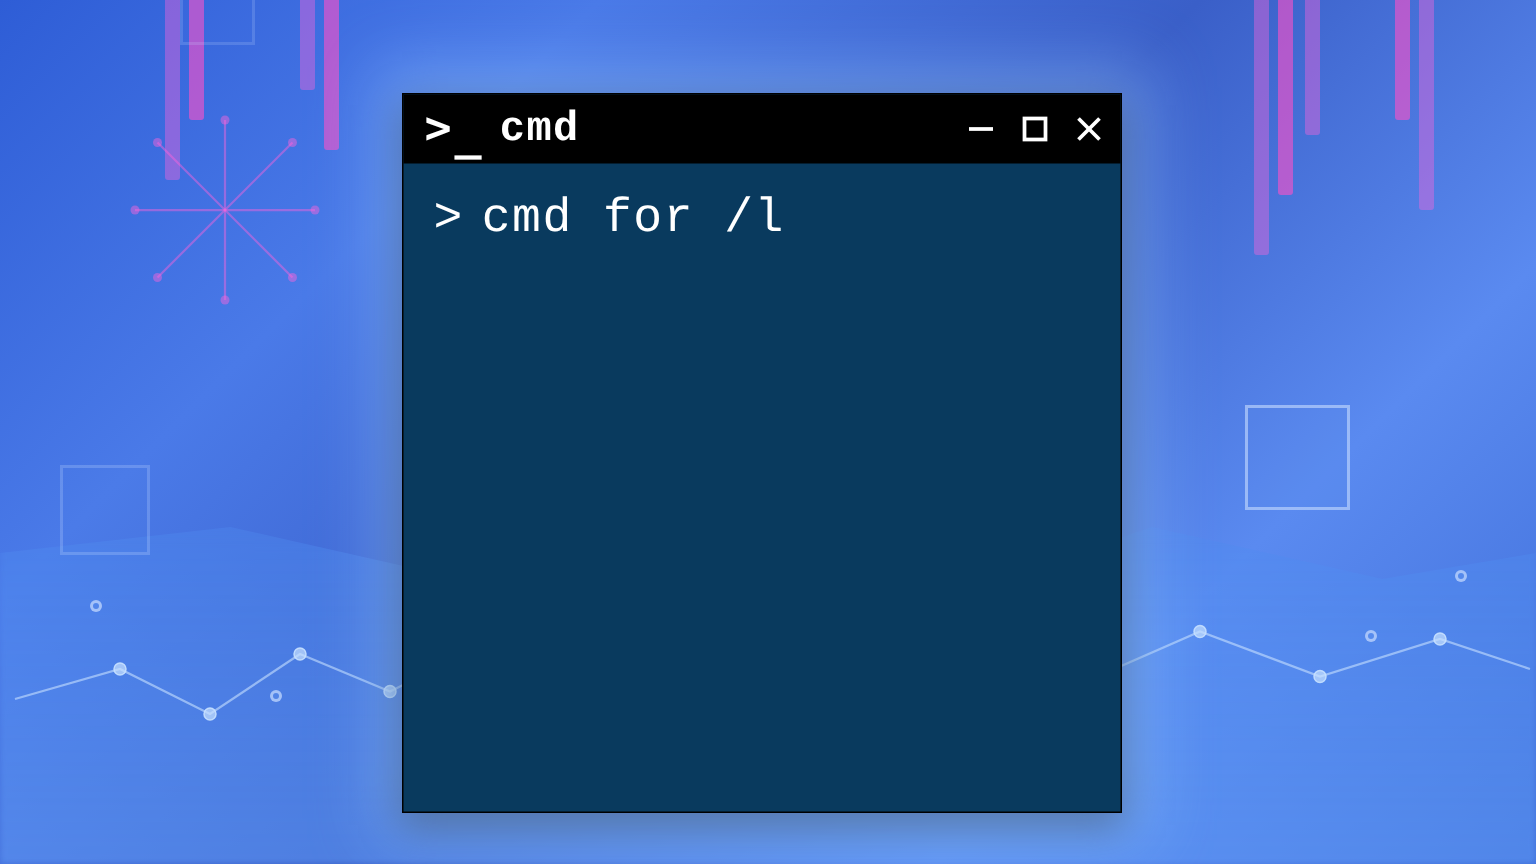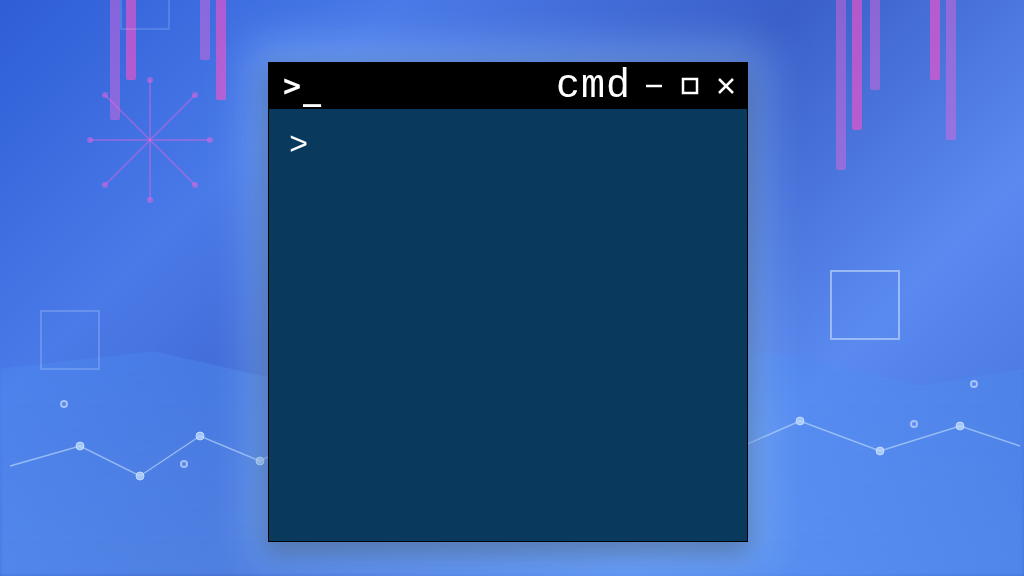--- a/index.html
+++ b/index.html
@@ -82,25 +82,24 @@
       color: #fff;
       font-size: 30px;
       font-weight: bold;
       font-family: 'Consolas', monospace;
       line-height: 1;
     }
     .prompt-icon .gt { font-size: 30px; }
     .prompt-icon .us { display:inline-block; transform: translateY(4px); }
     .title-text {
       color: #fff;
-      font-size: 40px;
-      font-weight: normal;
+      font-size: 28px;
+      font-weight: bold;
       letter-spacing: 1px;
       flex: 1;
-      text-align: right;
     }
     .win-controls {
       display: flex;
       gap: 14px;
       align-items: center;
     }
     .win-btn {
       width: 22px;
       height: 22px;
       display: flex;
@@ -214,15 +213,16 @@
         <svg width="20" height="20" viewBox="0 0 20 20">
             <line x1="3" y1="3" x2="17" y2="17"></line>
             <line x1="17" y1="3" x2="3" y2="17"></line>
           </svg>
       </div>
     </div>
   </div>
   <div class="terminal-body">
     <div class="cmd-line">
       <span class="cmd-prompt">&gt;</span>
+      <span class="cmd-text">cmd for /l</span>
     </div>
   </div>
 </div>
 
 </body></html>

